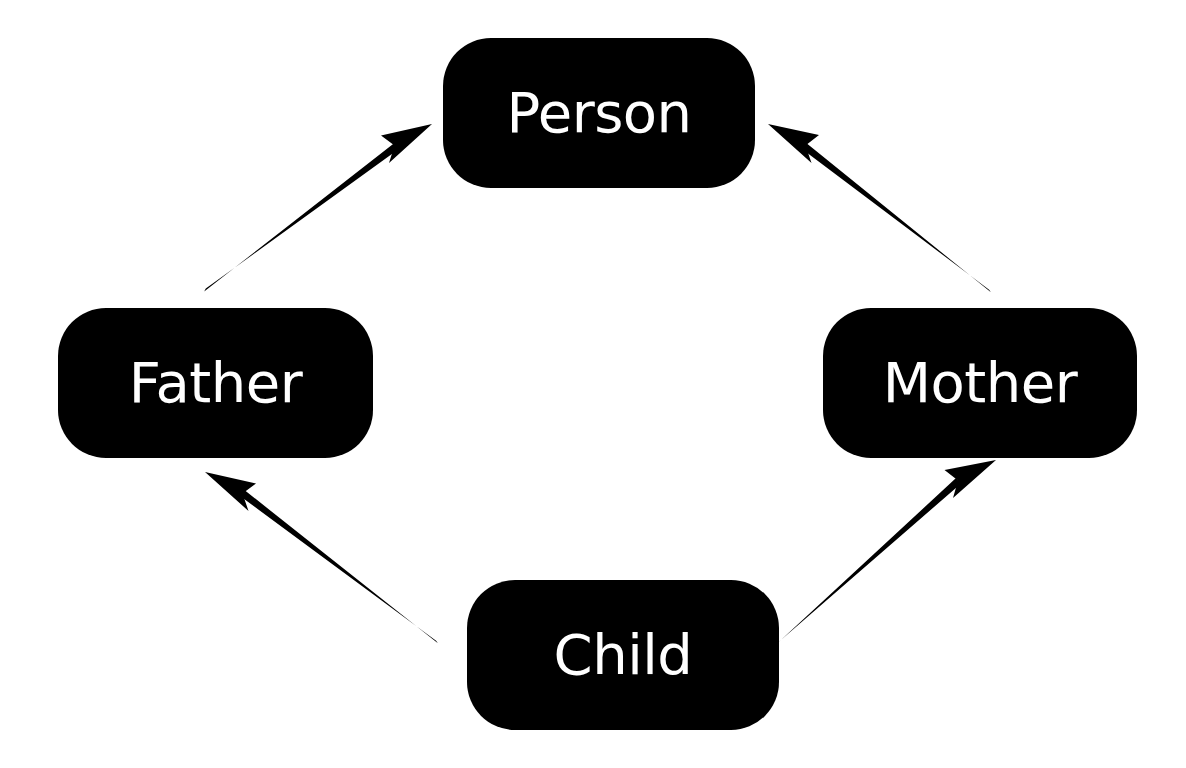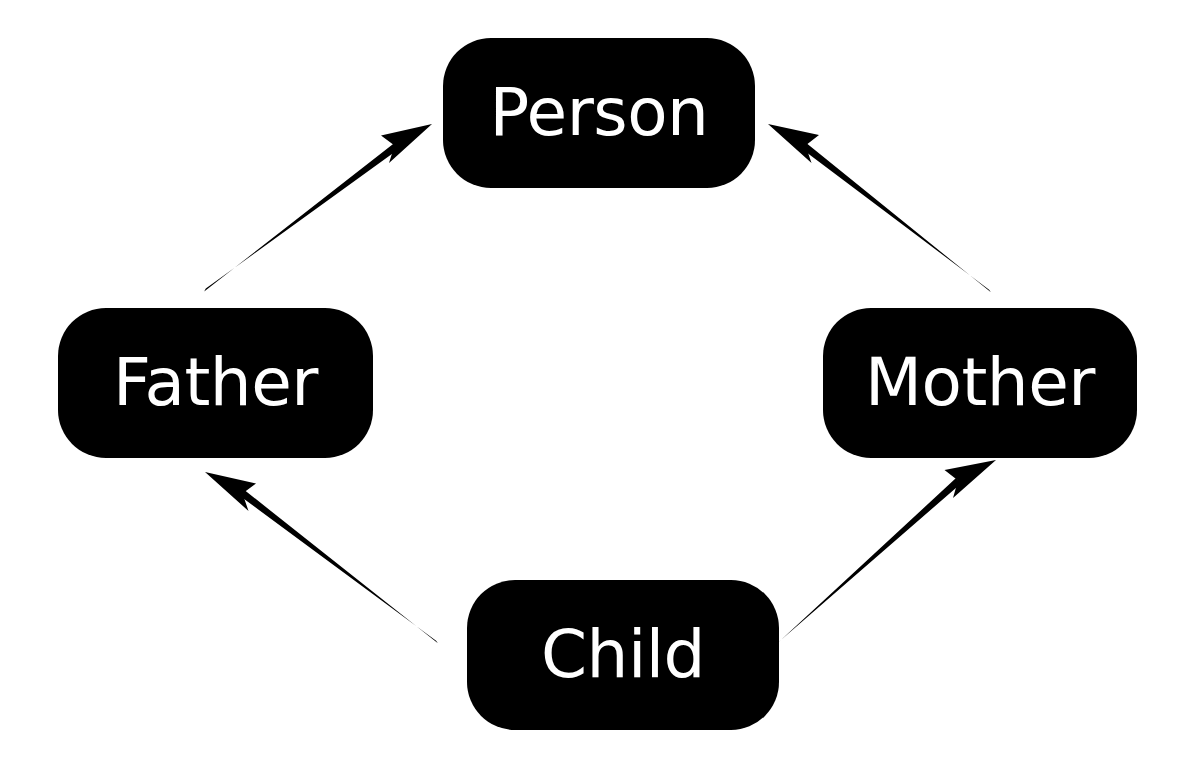--- a/index.html
+++ b/index.html
@@ -34,21 +34,21 @@
     align-items: center;
     justify-content: center;
     box-sizing: border-box;
     border-radius: 48px;
     background: #000000;
     z-index: 2;
   }
   .node-label {
     color: #ffffff;
     font-family: "DejaVu Sans", "Liberation Sans", sans-serif;
-    font-size: 66px;
+    font-size: 56px;
     font-weight: 400;
     line-height: 1;
     letter-spacing: -0.5px;
     white-space: nowrap;
     -webkit-font-smoothing: antialiased;
   }
   #node-person { left: 443px; top: 38px;  width: 312px; height: 150px; }
   #node-father { left: 58px;  top: 308px; width: 315px; height: 150px; }
   #node-mother { left: 823px; top: 308px; width: 314px; height: 150px; }
   #node-child  { left: 443px; top: 580px; width: 312px; height: 150px; margin-left: 24px; }

